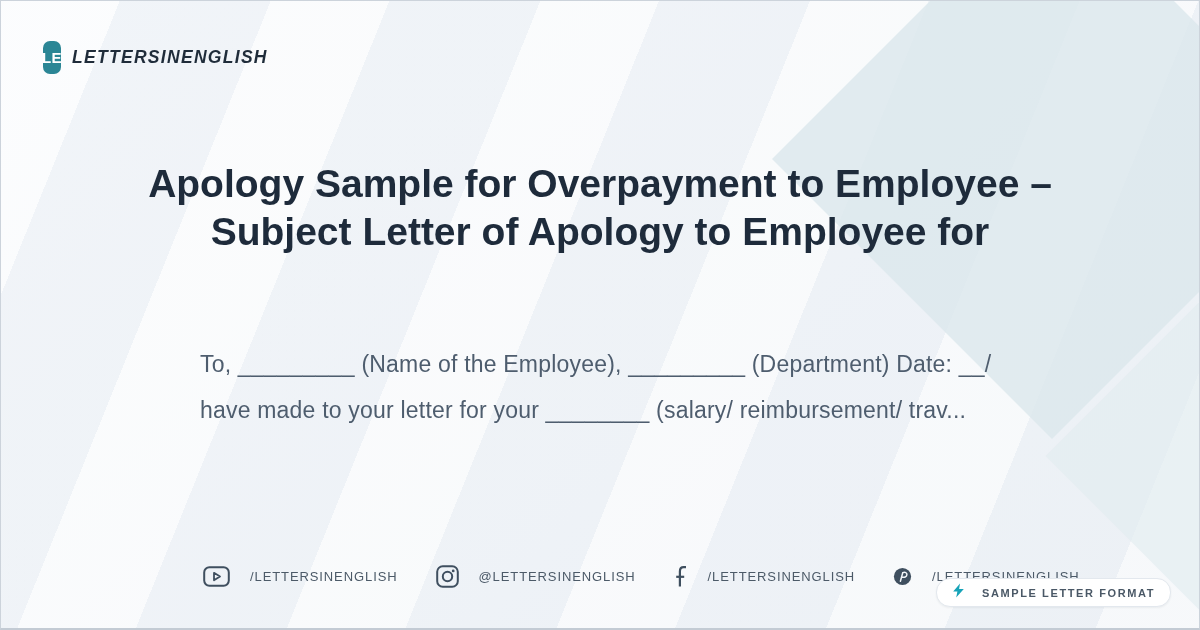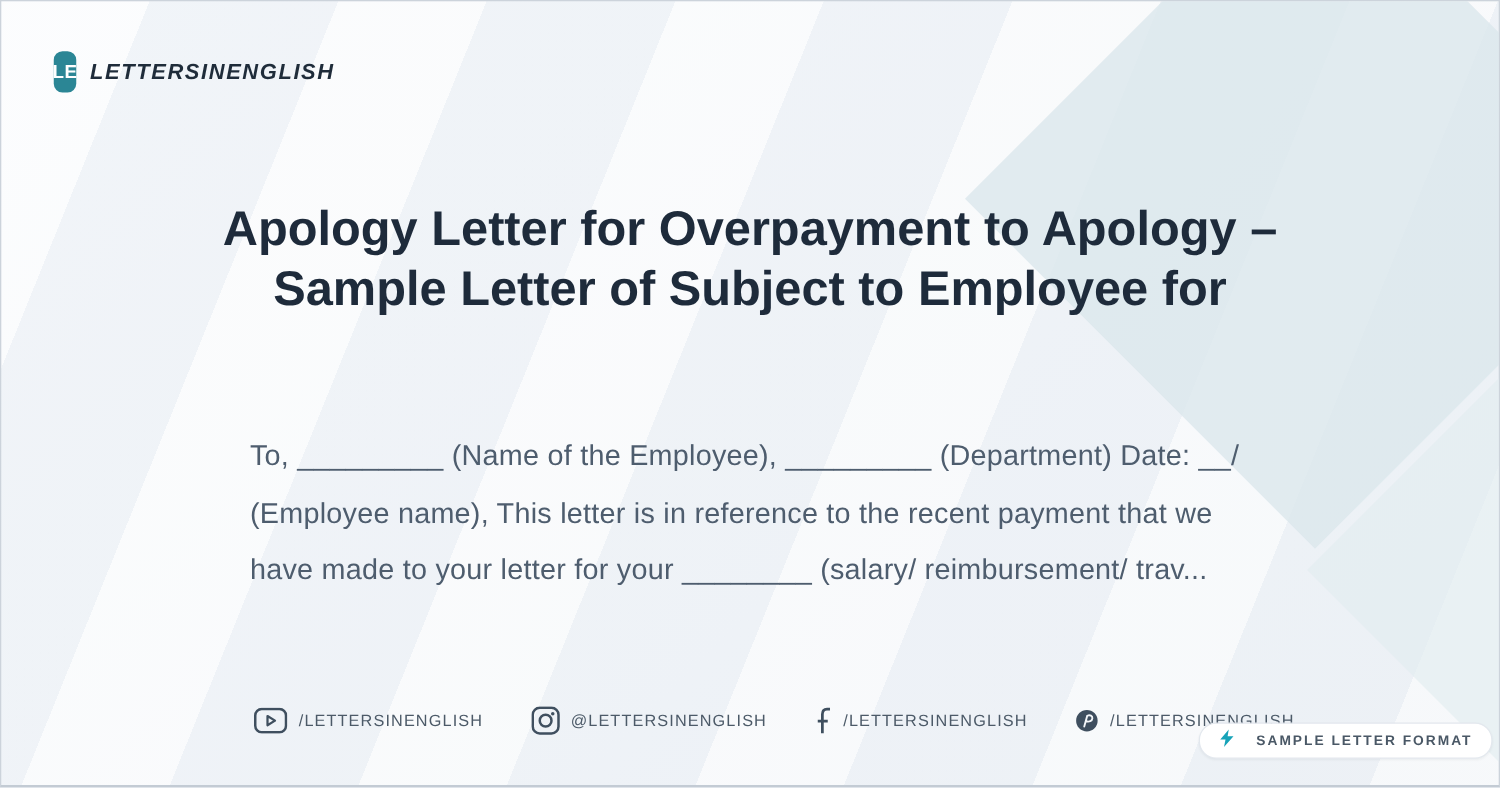--- a/index.html
+++ b/index.html
@@ -50,29 +50,29 @@
     position:absolute;left:199px;top:336px;width:820px;
     color:#4e5d6e;font-size:23px;line-height:35.5px;letter-spacing:.2px;
   }
   .preview div{white-space:nowrap;margin-top:10px;}
 
   
   .social-row{
     position:absolute;left:202px;top:564px;
     display:flex;align-items:center;gap:38px;
   }
-  .social-item{display:flex;align-items:center;gap:9px;color:#3f4f5f;cursor:pointer;}
+  .social-item{display:flex;align-items:center;gap:20px;color:#3f4f5f;cursor:pointer;}
   .social-handle{
     color:#4c5a68;font-size:13px;letter-spacing:.9px;white-space:nowrap;
   }
   .social-item svg{display:block;}
 
   
   .badge{
-    position:absolute;right:5px;bottom:21px;height:27px;
+    position:absolute;right:28px;bottom:21px;height:27px;
     display:flex;align-items:center;gap:17px;
     background:#ffffff;border:1px solid #e3e8ee;border-radius:14px;
     padding:0 15px;box-shadow:0 1px 2px rgba(30,43,59,.06);cursor:pointer;
   }
   .badge-label{color:#4a5866;font-size:11px;font-weight:bold;letter-spacing:1.6px;}
 </style>
 </head>
 <body>
 
 <div class="card">
@@ -81,27 +81,26 @@
   <div class="diamond diamond-2"></div>
 
   <div class="brand">
     <div class="brand-logo">
       <span>LE</span>
     </div>
     <div class="brand-name">LETTERSINENGLISH</div>
   </div>
 
   <h1 class="heading">
-    <div>Apology Letter for Overpayment to Apology –</div>
-    <div>Sample Letter of Subject to Employee for</div>
+    <div>Apology Sample for Overpayment to Employee –</div>
+    <div>Subject Letter of Apology to Employee for</div>
   </h1>
 
   <div class="preview">
     <div>To, _________ (Name of the Employee), _________ (Department) Date: __/</div>
-    <div>(Employee name), This letter is in reference to the recent payment that we</div>
     <div>have made to your letter for your ________ (salary/ reimbursement/ trav...</div>
   </div>
 
   <div class="social-row">
 
     <div class="social-item">
       <span>
         <svg width="27" height="21" viewBox="0 0 27 21" fill="none">
           <rect x="1.2" y="1.2" width="24.6" height="18.6" rx="5.2" stroke="#3f4f5f" stroke-width="2"></rect>
           <path d="M11 6.8 L17 10.5 L11 14.2 Z" stroke="#3f4f5f" stroke-width="1.8" stroke-linejoin="round" fill="none"></path>

